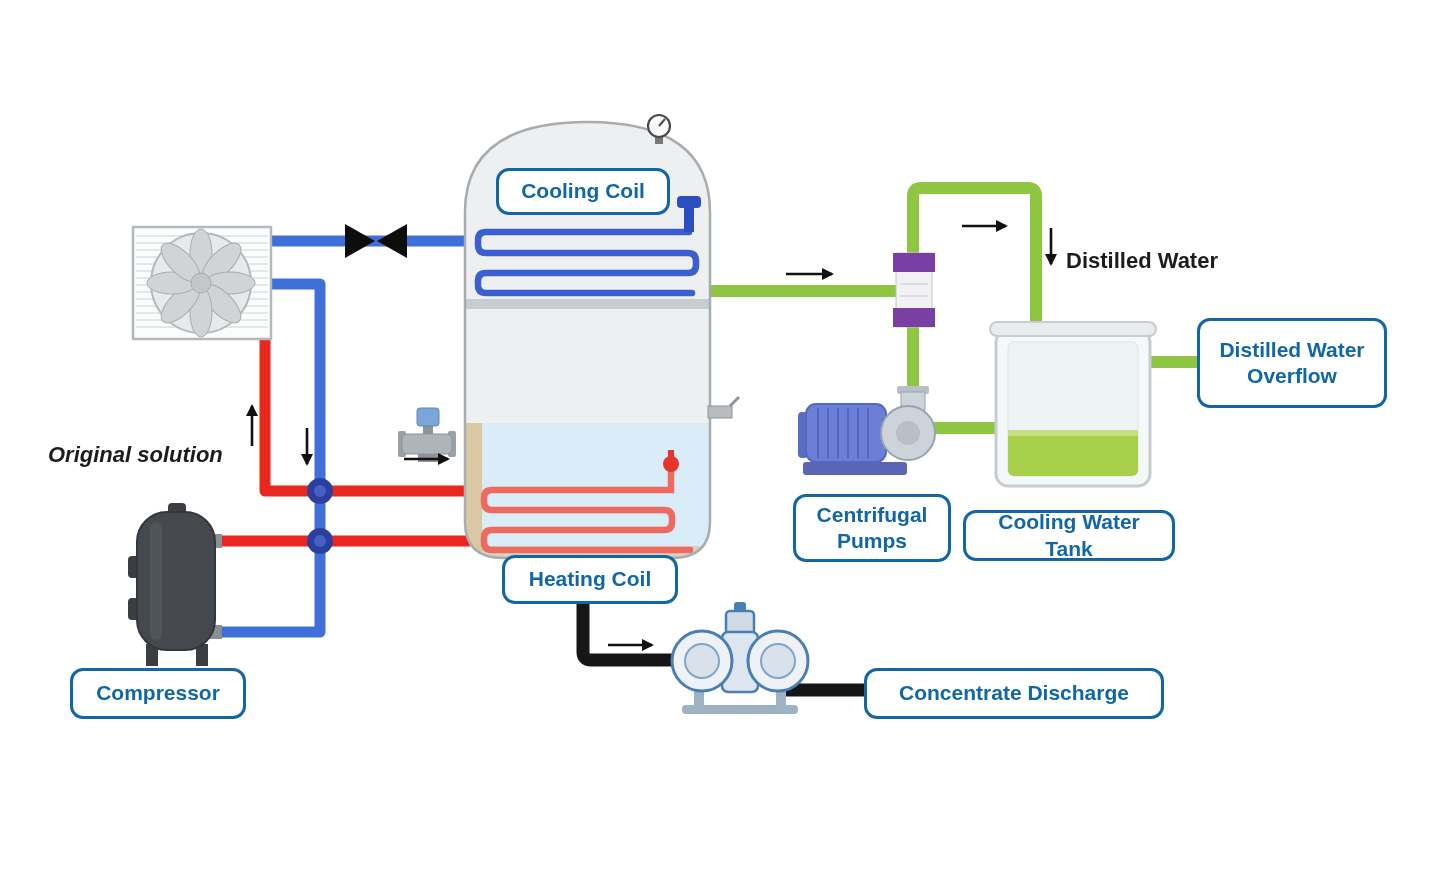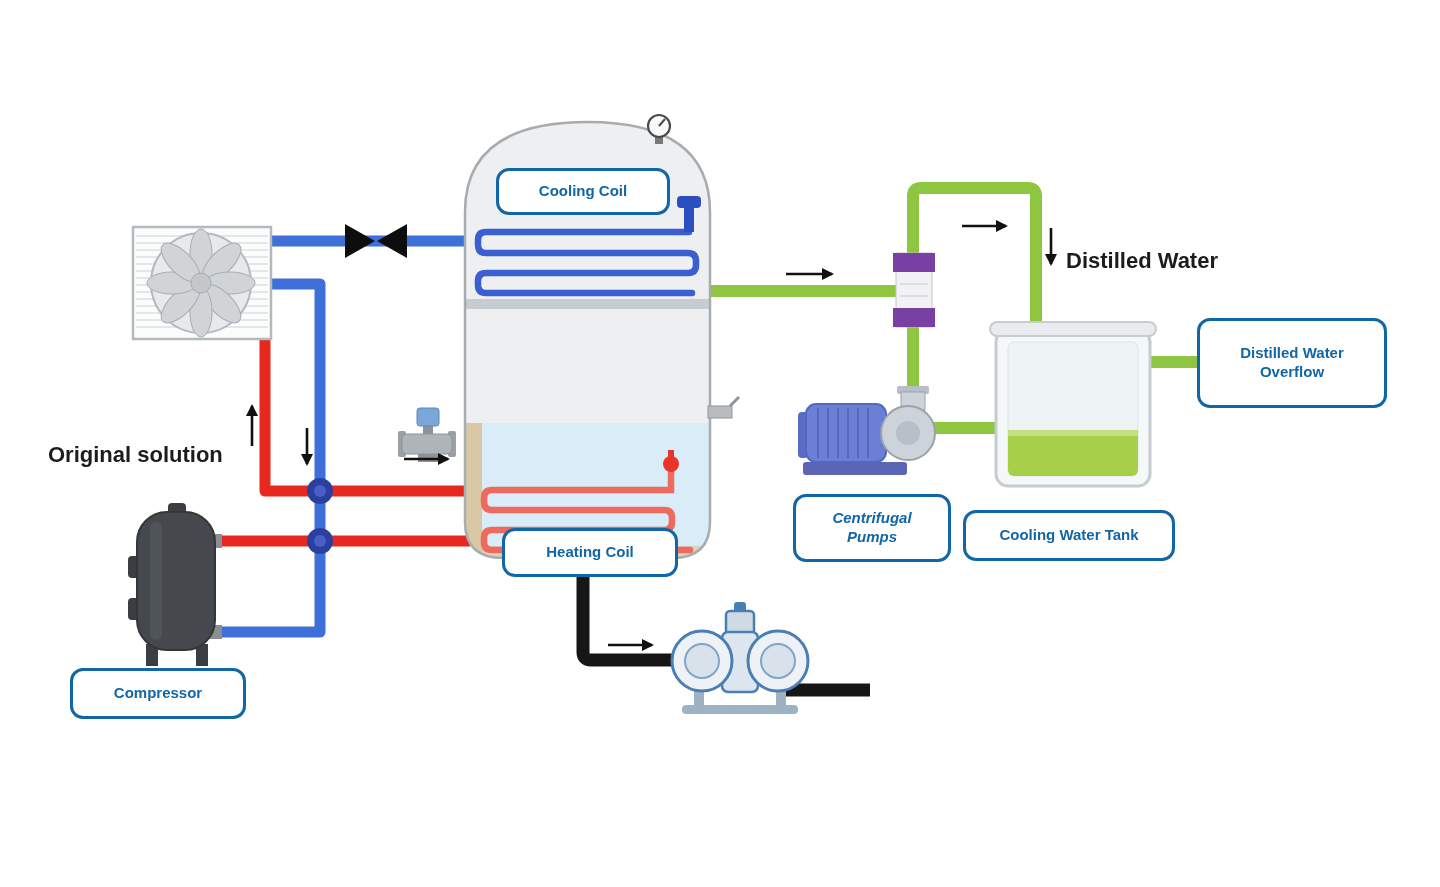--- a/index.html
+++ b/index.html
@@ -1,21 +1,21 @@
 <!DOCTYPE html>
 <html><head>
 <meta charset="utf-8">
 <style>
   html,body{margin:0;padding:0;background:#ffffff;}
   #canvas{position:relative;width:1440px;height:887px;background:#ffffff;overflow:hidden;
           font-family:"Liberation Sans",sans-serif;}
   #diagram-svg{position:absolute;left:0;top:0;}
   .label-box{position:absolute;display:flex;align-items:center;justify-content:center;
              text-align:center;background:#ffffff;border:3px solid #1166a6;border-radius:13px;
-             color:#1166a6;font-weight:bold;font-size:15px;line-height:1.25;
+             color:#1166a6;font-weight:bold;font-size:21px;line-height:1.25;
              white-space:pre-line;box-sizing:border-box;padding:4px 10px;
              font-family:"Liberation Sans",sans-serif;}
   .annot{position:absolute;font-weight:bold;font-size:22px;color:#1c1c1c;
          font-family:"Liberation Sans",sans-serif;}
 </style>
 </head>
 <body>
 
 <div id="canvas">
 
@@ -202,31 +202,32 @@
       <line x1="404" y1="459" x2="448" y2="459" marker-end="url(#arrow)"></line>
       <line x1="786" y1="274" x2="832" y2="274" marker-end="url(#arrow)"></line>
       <line x1="962" y1="226" x2="1006" y2="226" marker-end="url(#arrow)"></line>
       <line x1="1051" y1="228" x2="1051" y2="264" marker-end="url(#arrow)"></line>
       <line x1="608" y1="645" x2="652" y2="645" marker-end="url(#arrow)"></line>
     </g>
   </svg>
 
   <div class="label-box" style="left:496px;top:168px;width:174px;height:47px;">Cooling Coil</div>
 
-  <div class="label-box" style="left:502px;top:528px;width:176px;height:49px;">Heating Coil</div>
+  <div class="label-box" style="left:502px;top:555px;width:176px;height:49px;">Heating Coil</div>
 
   <div class="label-box" style="left:70px;top:668px;width:176px;height:51px;">Compressor</div>
 
-  <div class="label-box" style="left:793px;top:494px;width:158px;height:68px;font-style:italic;">Centrifugal
+  <div class="label-box" style="left:793px;top:494px;width:158px;height:68px;">Centrifugal
 Pumps</div>
 
   <div class="label-box" style="left:963px;top:510px;width:212px;height:51px;">Cooling Water Tank</div>
 
   <div class="label-box" style="left:1197px;top:318px;width:190px;height:90px;">Distilled Water
 Overflow</div>
 
-
-
-  <div class="annot" style="left:48px;top:442px;">Original solution</div>
+  <div class="label-box" style="left:864px;top:668px;width:300px;height:51px;">Concentrate Discharge</div>
+
+
+  <div class="annot" style="left:48px;top:442px;font-style:italic;">Original solution</div>
 
   <div class="annot" style="left:1066px;top:248px;">Distilled Water</div>
 
 </div>
 
 </body></html>

